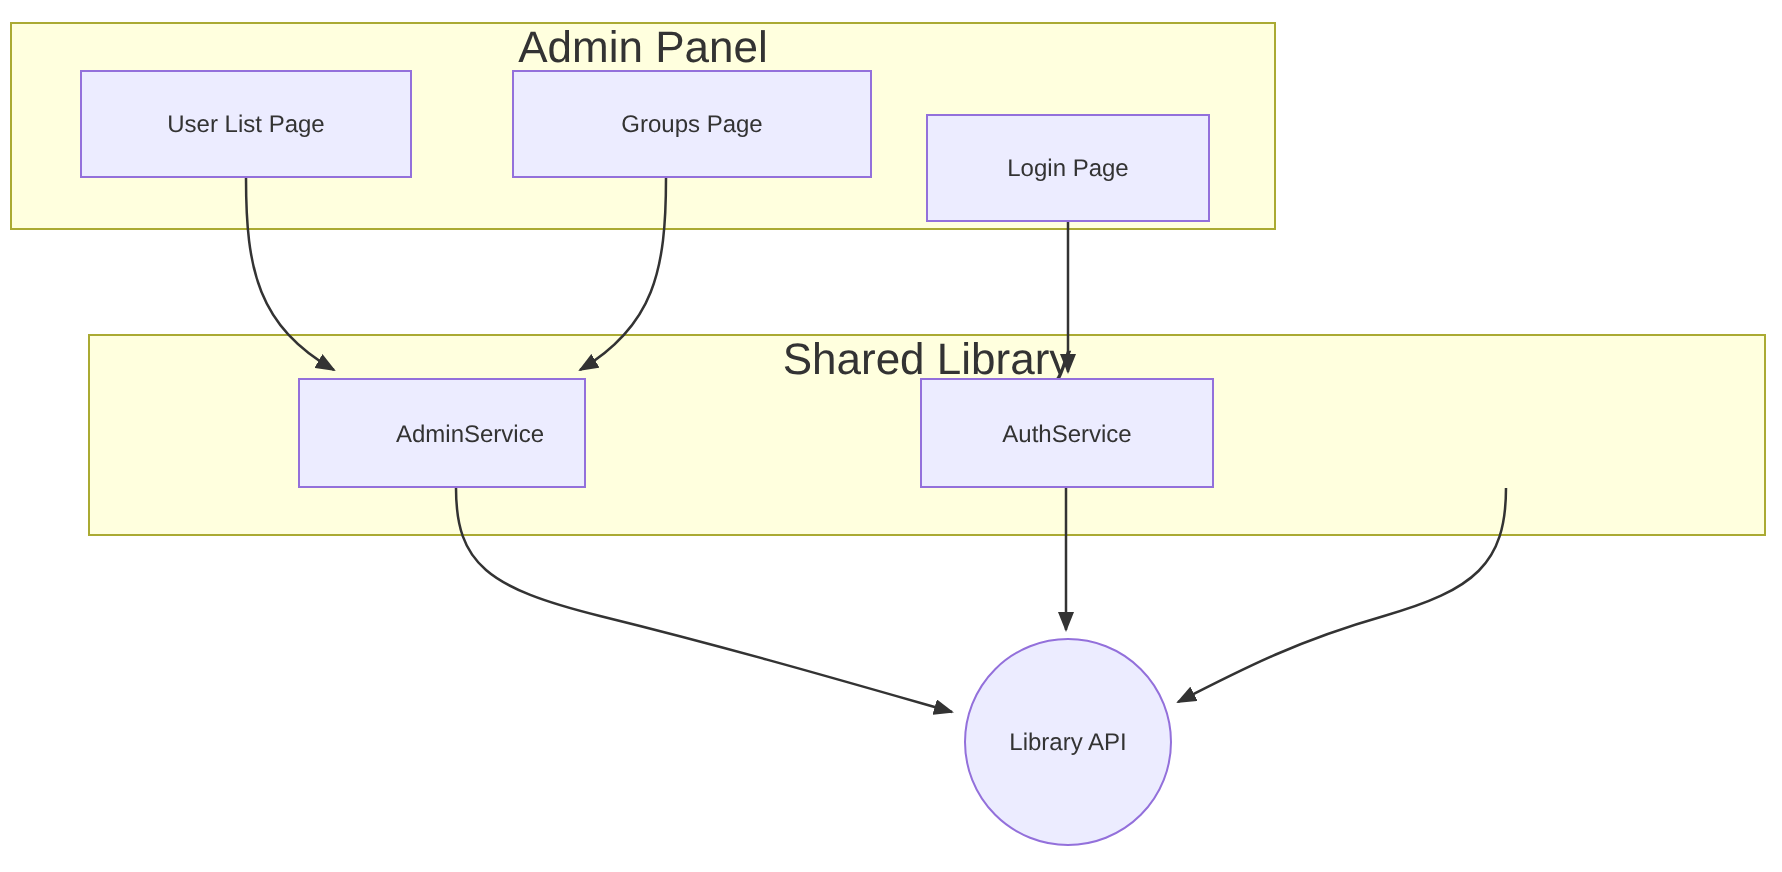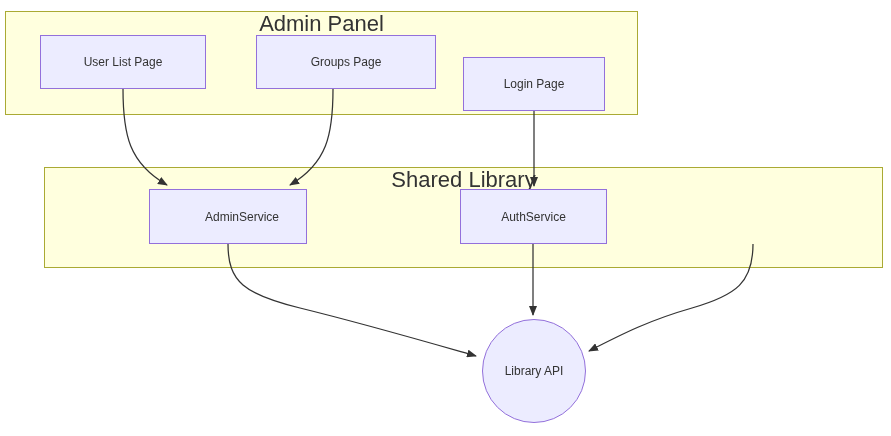--- a/index.html
+++ b/index.html
@@ -66,21 +66,21 @@
     stroke: none;
   }
 
   
   #cluster-admin-panel    { left: 5px;   top: 11px;  width: 633px; height: 104px; }
   #cluster-shared-library { left: 44px;  top: 167px; width: 839px; height: 101px; }
 
   #node-user-list-page      { left: 40px;  top: 35px;  width: 166px; height: 54px; }
   #node-groups-page         { left: 256px; top: 35px;  width: 180px; height: 54px; }
   #node-login-page          { left: 463px; top: 35px;  width: 142px; height: 54px; margin-top: 22px; }
-  #node-admin-service       { left: 149px; top: 189px; width: 158px; height: 55px; padding-left: 28px; }
+  #node-admin-service       { left: 149px; top: 189px; width: 144px; height: 55px; padding-left: 28px; }
   #node-auth-service        { left: 460px; top: 189px; width: 147px; height: 55px; }
   #node-system-info-service { left: 656px; top: 189px; width: 196px; height: 55px; }
   #node-backend-api         { left: 482px; top: 319px; width: 104px; height: 104px; }
 </style>
 </head>
 <body>
 
 <div class="stage">
 
   <svg class="edge-layer" width="891" height="436" viewBox="0 0 891 436">

